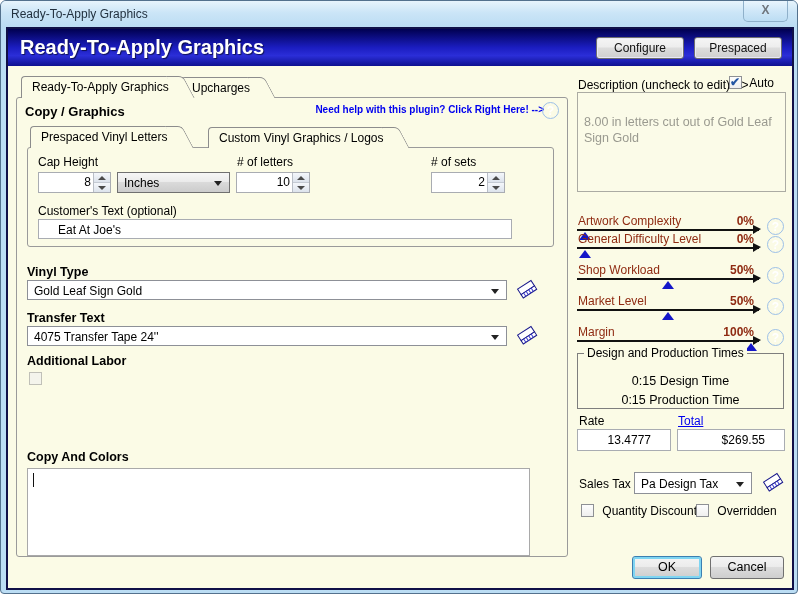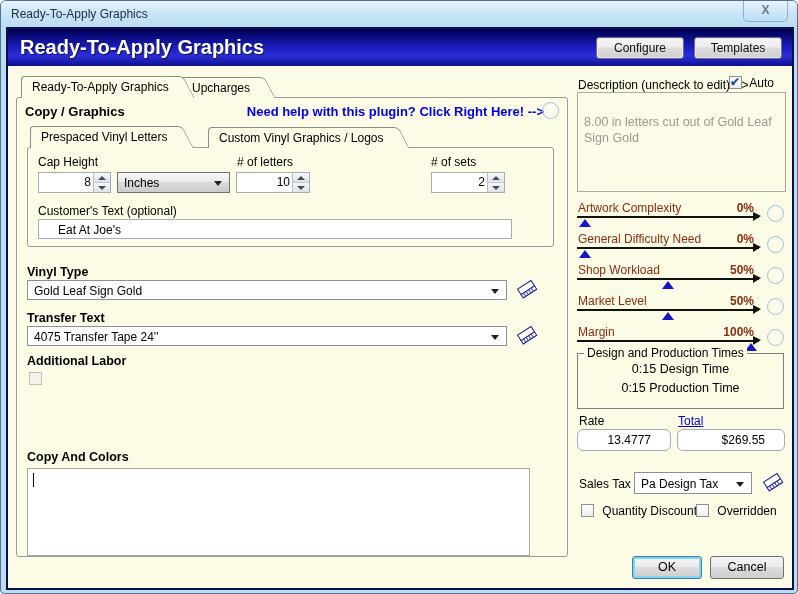--- a/index.html
+++ b/index.html
@@ -40,30 +40,30 @@
   .tab::after { content:''; position:absolute; top:-1px; right:-10px; width:16px; height:100%;
     background:#FBFBE6; border-top:1px solid #8C8C8C; border-right:1px solid #8C8C8C;
     border-radius:0 5px 0 0; transform:skewX(28deg); }
   .tab .lbl { position:relative; z-index:2; }
   .tab.active { z-index:3; height:22px; }
   .tab.inactive { z-index:1; }
 
   .tab-frame { position:absolute; border:1px solid #9A9A9A; border-radius:3px; background:#FBFBE6; }
 
   .section-heading { font-weight:bold; font-size:13px; color:#000; position:absolute; }
-  .help-line { position:absolute; color:#0000EE; font-weight:bold; font-size:13px; white-space:nowrap; }
+  .help-line { position:absolute; color:#0000EE; font-weight:bold; font-size:10px; white-space:nowrap; }
 
   .help-circle { display:inline-block; width:17px; height:17px; border-radius:50%;
     background:radial-gradient(circle at 35% 28%, #CUE 0, #fff 0), radial-gradient(circle at 35% 28%, #BFE0FF 0%, #4D86DE 55%, #1C54B4 100%);
     border:1px solid #9CC0E8; color:#fff; font-weight:bold; font-size:12px; text-align:center; line-height:16px; }
 
   
   .txtfield { position:absolute; background:#fff; border:1px solid #A9ACB2; font-size:12px;
     padding:2px 19px; line-height:16px; }
-  .txt-right { text-align:right;border-radius:6px; }
+  .txt-right { text-align:right; }
 
   .spin { position:absolute; background:#fff; border:1px solid #A9ACB2; }
   .spin .val { position:absolute; right:19px; top:2px; font-size:12px; }
   .spin .btns { position:absolute; right:0; top:0; bottom:0; width:17px; border-left:1px solid #B9BEC6;
     display:flex; flex-direction:column; }
   .spin .btns div { flex:1; background:linear-gradient(#F4F7FB,#DDE3EC); border-bottom:1px solid #C4CAD3;
     position:relative; }
   .spin .btns div:last-child { border-bottom:none; }
   .arrow-up::after, .arrow-dn::after { content:''; position:absolute; left:50%; top:50%;
     transform:translate(-50%,-50%); width:0; height:0; }
@@ -99,21 +99,21 @@
   .s-pct { position:absolute; right:32px; top:0; color:#8F2B12; font-size:12px; font-weight:bold; }
   .s-track { position:absolute; left:0; top:15px; width:182px; border-top:2px solid #111; }
   .s-track::after { content:''; position:absolute; right:-2px; top:-6px; width:0; height:0;
     border-left:8px solid #111; border-top:4px solid transparent; border-bottom:5px solid transparent; }
   .s-thumb { position:absolute; top:18px; width:0; height:0;
     border-left:6px solid transparent; border-right:6px solid transparent; border-bottom:8px solid #1416C8; }
   .s-help { position:absolute; right:2px; top:4px; }
 
   .groupbox { position:absolute; border:1px solid #7E7E7E; }
   .groupbox .legend { position:absolute; top:-8px; left:6px; background:#FBFBE6; padding:0 3px; font-size:12px; }
-  .time-line { text-align:center; font-size:12.5px; margin-top:8px; }
+  .time-line { text-align:center; font-size:12.5px; margin-top:20px; }
 
   .link { color:#0000EE; text-decoration:underline; }
 
   .win-btn { position:absolute; height:23px; text-align:center; line-height:21px; font-size:12.5px;
     background:linear-gradient(#F4F4F4,#ECECEC 45%,#DCDCDC 50%,#CECECE); border:1px solid #707070; border-radius:3px; }
   .win-btn.default { border:1px solid #3C7FB1; box-shadow:0 0 0 2px #7FD5F2 inset; }
 </style>
 </head>
 <body>
 
@@ -125,21 +125,21 @@
       <span>X</span>
     </div>
   </div>
 
   <div class="client">
 
     <div class="header-band">
       <span class="header-title">Ready-To-Apply Graphics</span>
       <span class="header-spacer"></span>
       <div class="hdr-btn">Configure</div>
-      <div class="hdr-btn">Templates</div>
+      <div class="hdr-btn">Prespaced</div>
     </div>
 
     <div class="tab active" style="left:13px; top:47px;">
       <span class="lbl">Ready-To-Apply Graphics</span></div>
     <div class="tab inactive" style="left:173px; top:48px;">
       <span class="lbl">Upcharges</span></div>
 
     <div class="tab-frame" style="left:8px; top:68px; width:552px; height:460px;"></div>
 
     <span class="section-heading" style="left:17px; top:75px;">Copy / Graphics</span>
@@ -232,29 +232,29 @@
     <div class="right-panel">
 
       <span class="plain-label" style="left:1px; top:49px;">Description (uncheck to edit) --&gt;</span>
       <div class="plain-label" style="left:152px; top:47px;">
         <span class="checkbox checked" id="auto-cb"></span>
         <span style="margin-left:4px;">Auto</span>
       </div>
       <div class="desc-box">8.00 in letters cut out of Gold Leaf Sign Gold</div>
 
       <div id="sliders" style="position:absolute; left:0; top:172px; width:209px;">
-          <div class="slider-row" style="top: 0px;">
+          <div class="slider-row" style="top: 13px;">
             <span class="s-label">Artwork Complexity</span>
             <span class="s-pct">0%</span>
             <div class="s-track"></div>
             <div class="s-thumb" style="left:2px"></div>
             <span class="help-circle s-help">?</span>
           </div>
           <div class="slider-row" style="top: 31px;">
-            <span class="s-label">General Difficulty Need</span>
+            <span class="s-label">General Difficulty Level</span>
             <span class="s-pct">0%</span>
             <div class="s-track"></div>
             <div class="s-thumb" style="left:2px"></div>
             <span class="help-circle s-help">?</span>
           </div>
           <div class="slider-row" style="top: 62px;">
             <span class="s-label">Shop Workload</span>
             <span class="s-pct">50%</span>
             <div class="s-track"></div>
             <div class="s-thumb" style="left:85px"></div>

